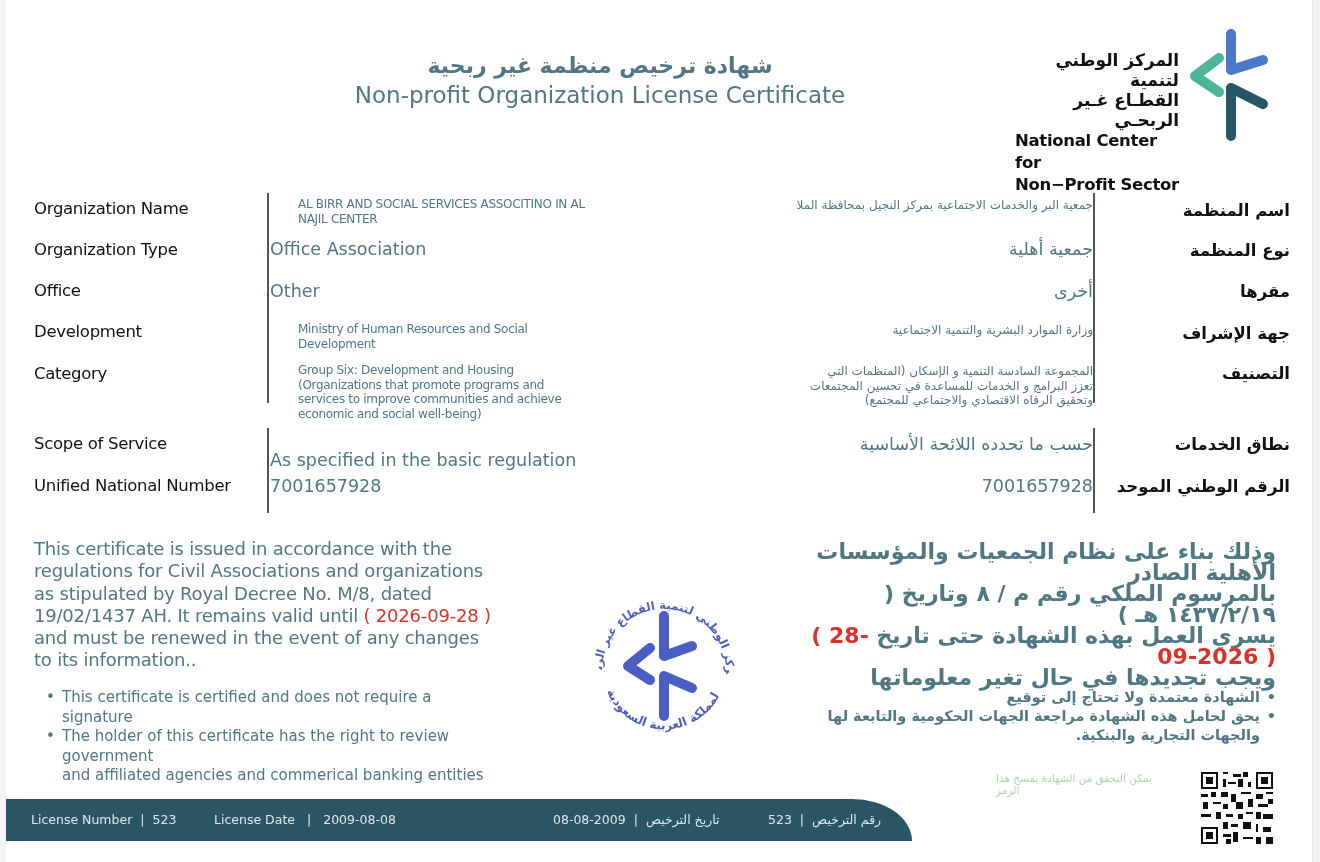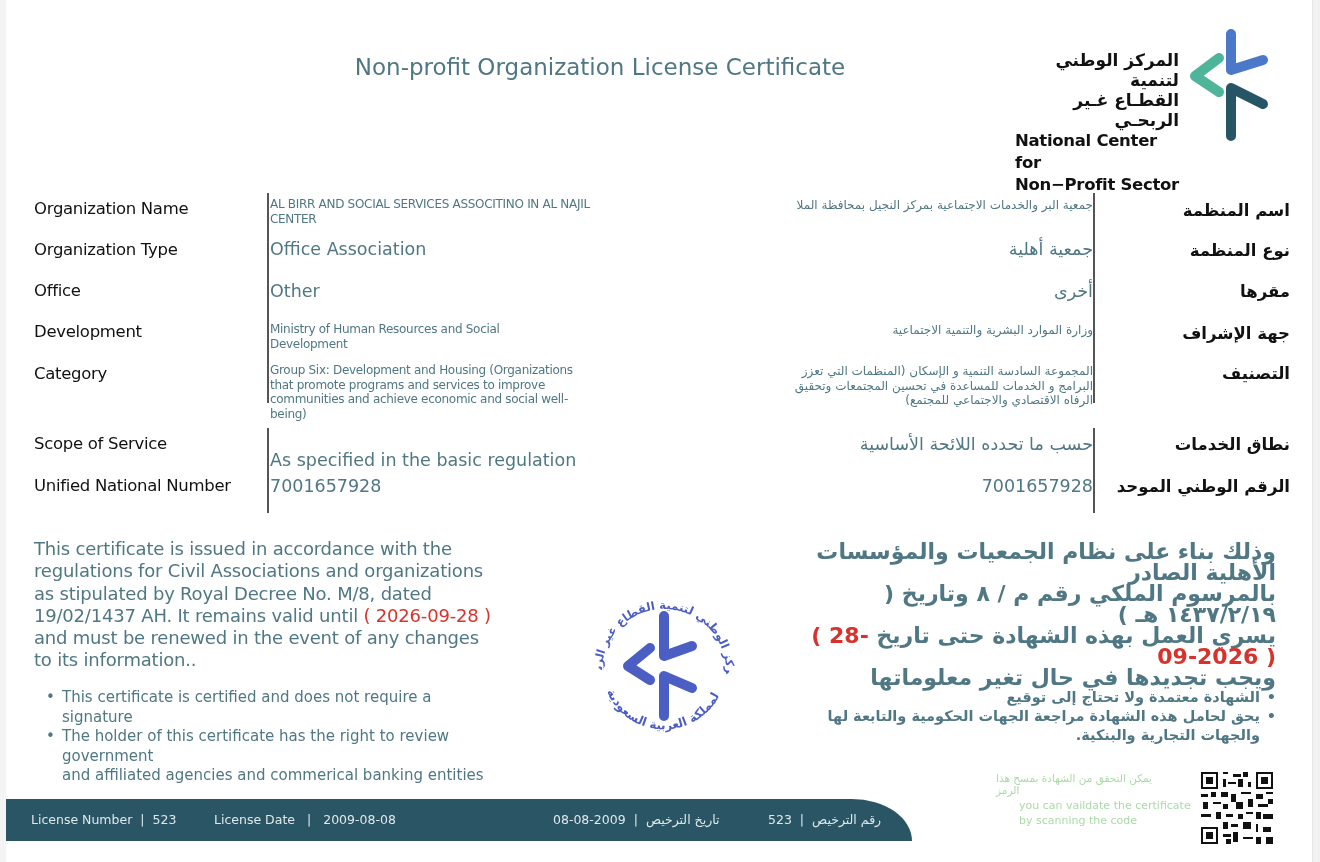--- a/index.html
+++ b/index.html
@@ -20,21 +20,21 @@
   .logo-ar { direction: rtl; text-align: right; font-size: 17px; font-weight: bold; line-height: 20px; color: #111; width: 164px; }
   .logo-en { font-size: 16.5px; font-weight: bold; line-height: 22px; color: #111; letter-spacing: -0.3px; }
   .logo-mark { position: absolute; left: 172px; top: 0; width: 86px; height: 115px; }
 
   
   .row { position: absolute; left: 0; width: 1320px; }
   .lbl-en { position: absolute; left: 34px; font-size: 16.5px; color: #111; letter-spacing: -0.3px; }
   .val-en { position: absolute; left: 270px; width: 330px; color: #4f7784; }
   .val-ar { position: absolute; right: 227px; width: 360px; direction: rtl; text-align: right; color: #4f7784; }
   .lbl-ar { position: absolute; right: 30px; direction: rtl; text-align: right; font-size: 16.5px; font-weight: bold; color: #111; }
-  .small { font-size: 12px; line-height: 14.5px; letter-spacing: -0.3px; }
+  .small { font-size: 12px; line-height: 14.5px; letter-spacing: -0.3px; padding-left: 28px; }
   .big { font-size: 17.5px; line-height: 22px; }
 
   .vline { position: absolute; width: 2px; background: #555; }
 
   
   .para-en { position: absolute; left: 34px; top: 538px; width: 460px; font-size: 18px; line-height: 22.3px; color: #4f7784; letter-spacing: -0.2px; }
   .para-ar { position: absolute; right: 44px; top: 541px; width: 470px; direction: rtl; text-align: right; font-size: 22px; line-height: 21px; color: #4f7784; font-weight: bold; }
   .red { color: #d8322c; }
 
   .bullets-en { position: absolute; left: 46px; top: 688px; width: 460px; font-size: 15px; line-height: 19.5px; color: #4f7784; list-style: none; }
@@ -58,20 +58,21 @@
   .qr { position: absolute; left: 1201px; top: 772px; width: 72px; height: 72px; }
 </style>
 </head>
 <body>
 
 <div class="page">
   <div class="edge-left"></div>
   <div class="edge-right"></div>
 
   <div class="title-block">
+    <div class="title-ar">شهادة ترخيص منظمة غير ربحية</div>
     <div class="title-en">Non-profit Organization License Certificate</div>
   </div>
 
   <div class="logo">
     <div class="logo-text">
       <div class="logo-ar">المركز الوطني لتنمية</div>
       <div class="logo-ar">القطـاع غـير الربحـي</div>
       <div class="logo-en">National Center for</div>
       <div class="logo-en">Non−Profit Sector</div>
     </div>
@@ -181,24 +182,20 @@
     <span>License Date</span><span class="sep" style="padding:0 12px;">|</span><span>2009-08-08</span>
   </div>
   <div class="footer-item" style="left:553px;">
     <span>08-08-2009</span><span class="sep">|</span><span>تاريخ الترخيص</span>
   </div>
   <div class="footer-item" style="left:768px;">
     <span>523</span><span class="sep">|</span><span>رقم الترخيص</span>
   </div>
 
   <div class="validate-ar">يمكن التحقق من الشهادة بمسح هذا الرمز</div>
-  <div class="validate-en">
-    <div>you can vaildate the certificate</div>
-    <div>by scanning the code</div>
-  </div>
 
   <svg class="qr" viewBox="0 0 29 29" shape-rendering="crispEdges">
     <rect width="29" height="29" fill="#fff"></rect>
     <g fill="#111">
       <rect x="0" y="0" width="7" height="7"></rect>
         <rect x="1" y="1" width="5" height="5" fill="#fff"></rect>
         <rect x="2" y="2" width="3" height="3"></rect>
       <rect x="22" y="0" width="7" height="7"></rect>
         <rect x="23" y="1" width="5" height="5" fill="#fff"></rect>
         <rect x="24" y="2" width="3" height="3"></rect>

